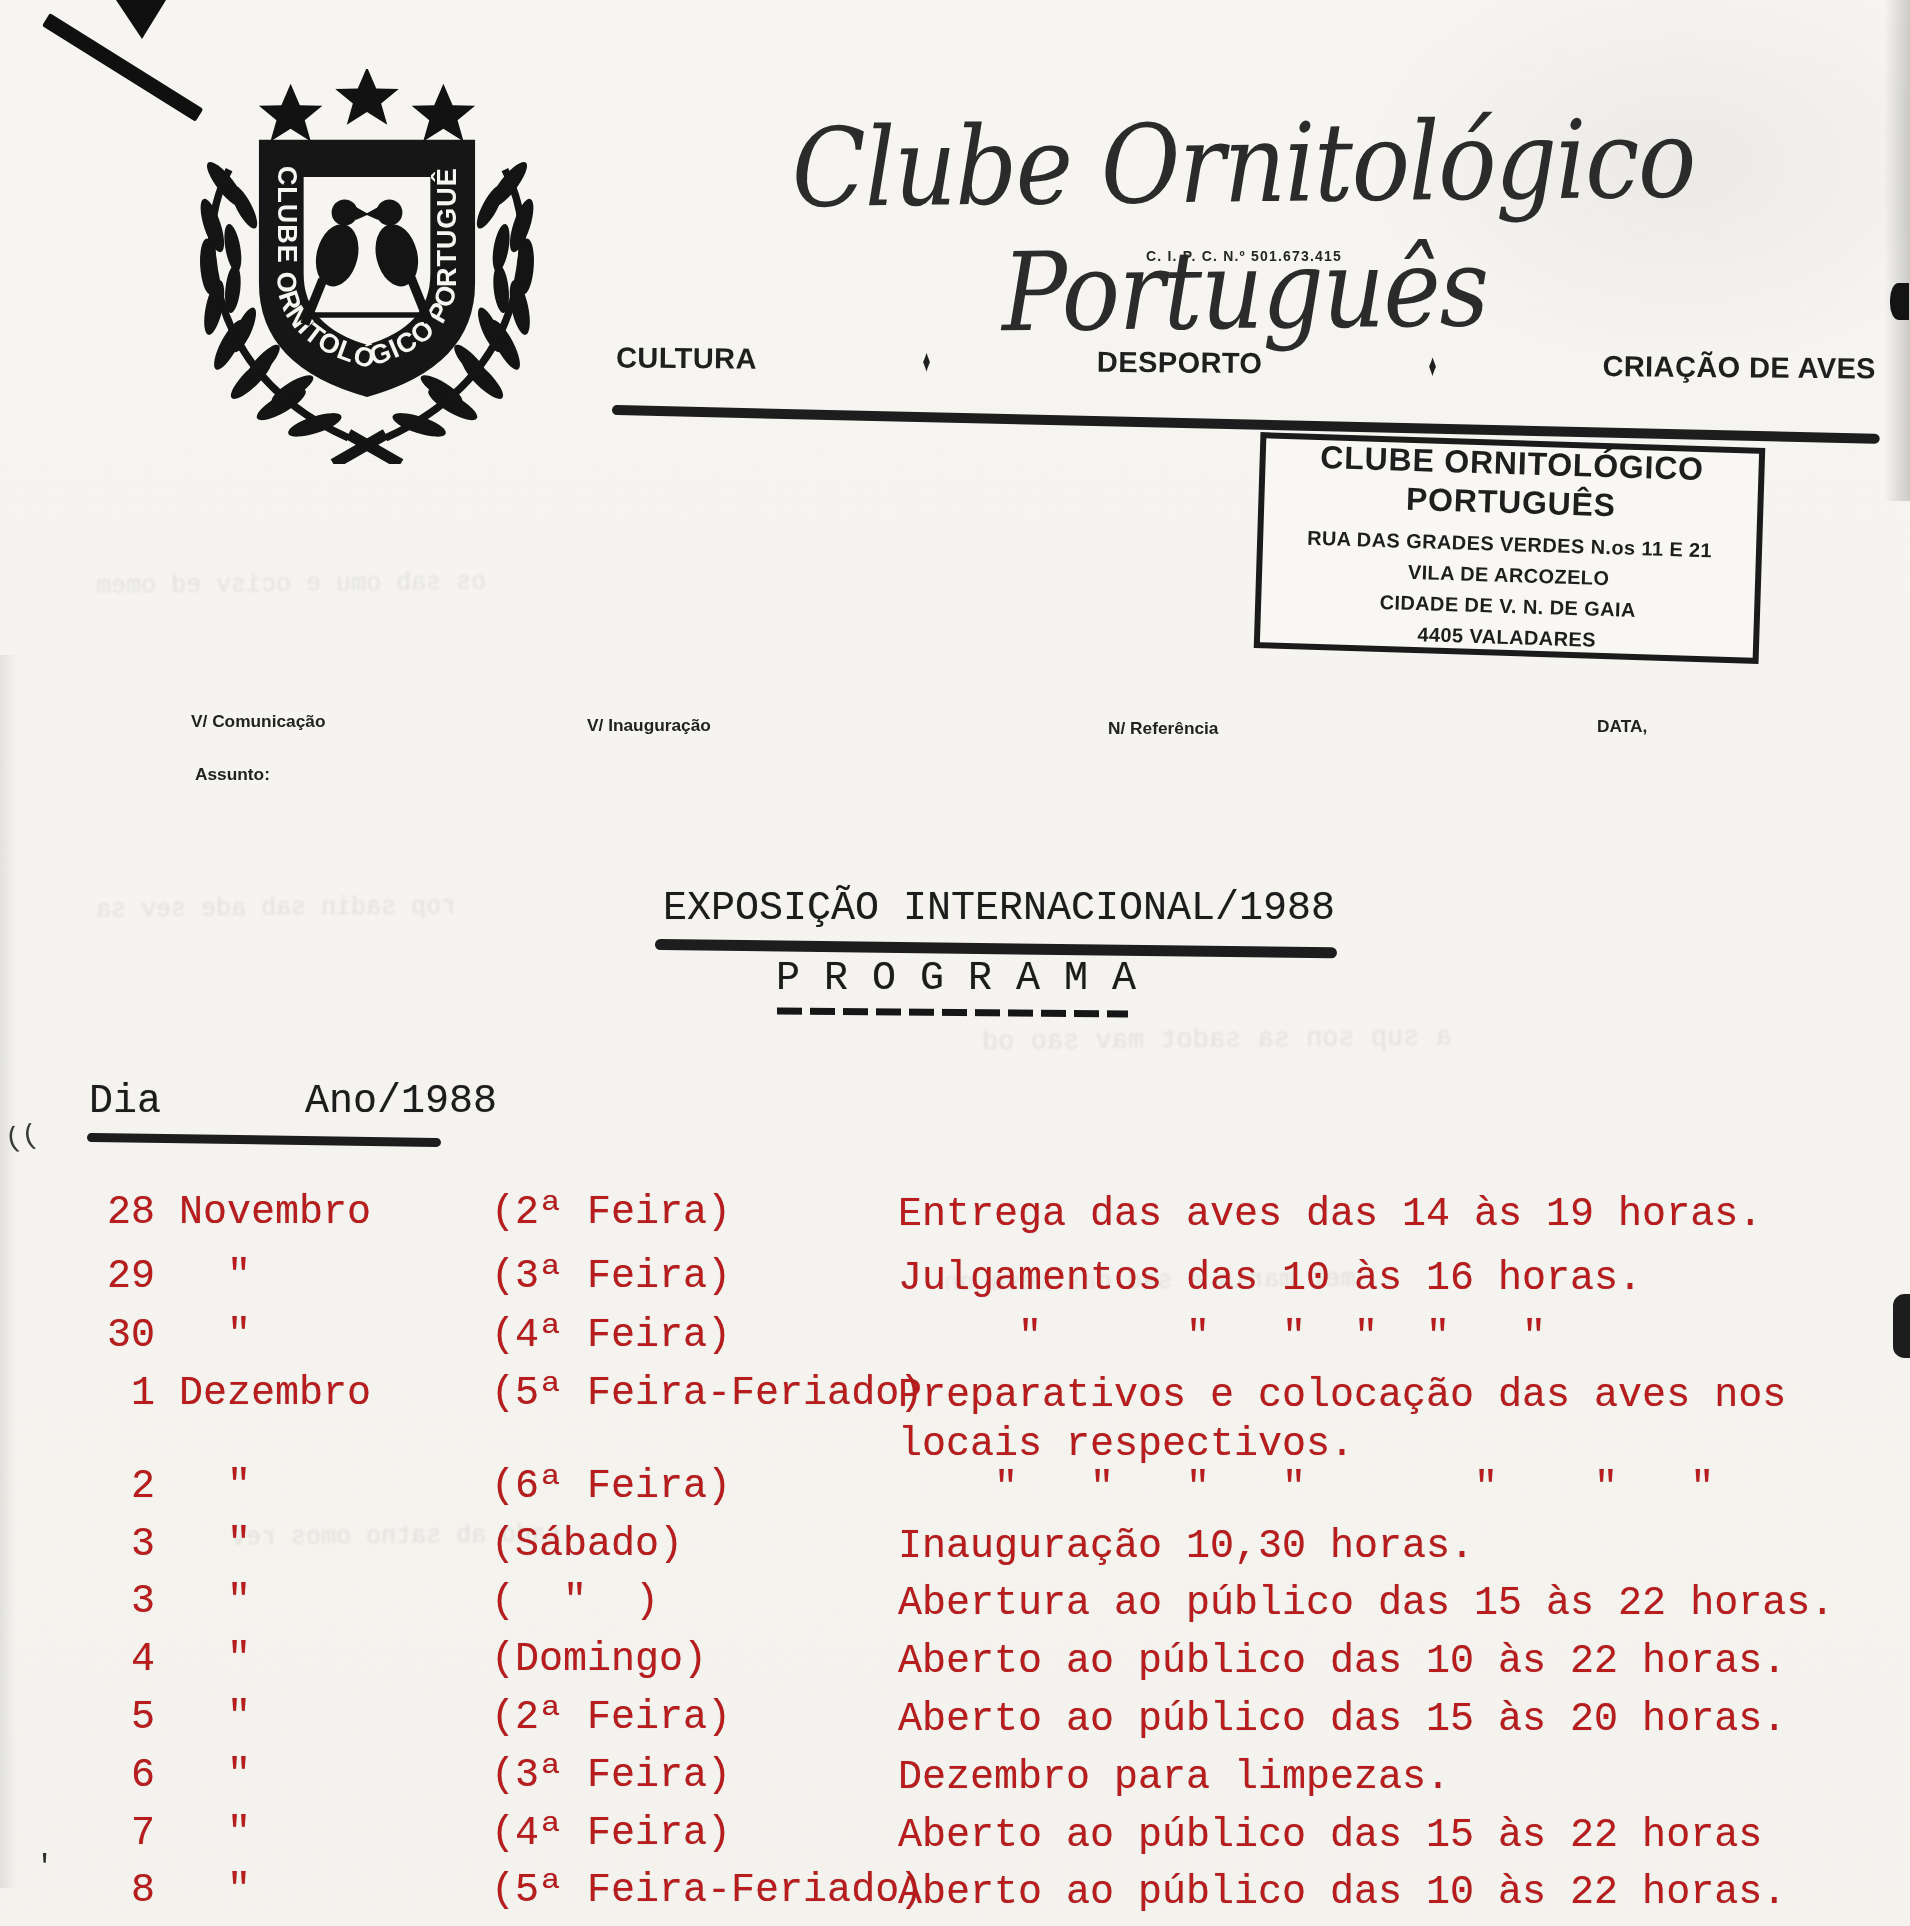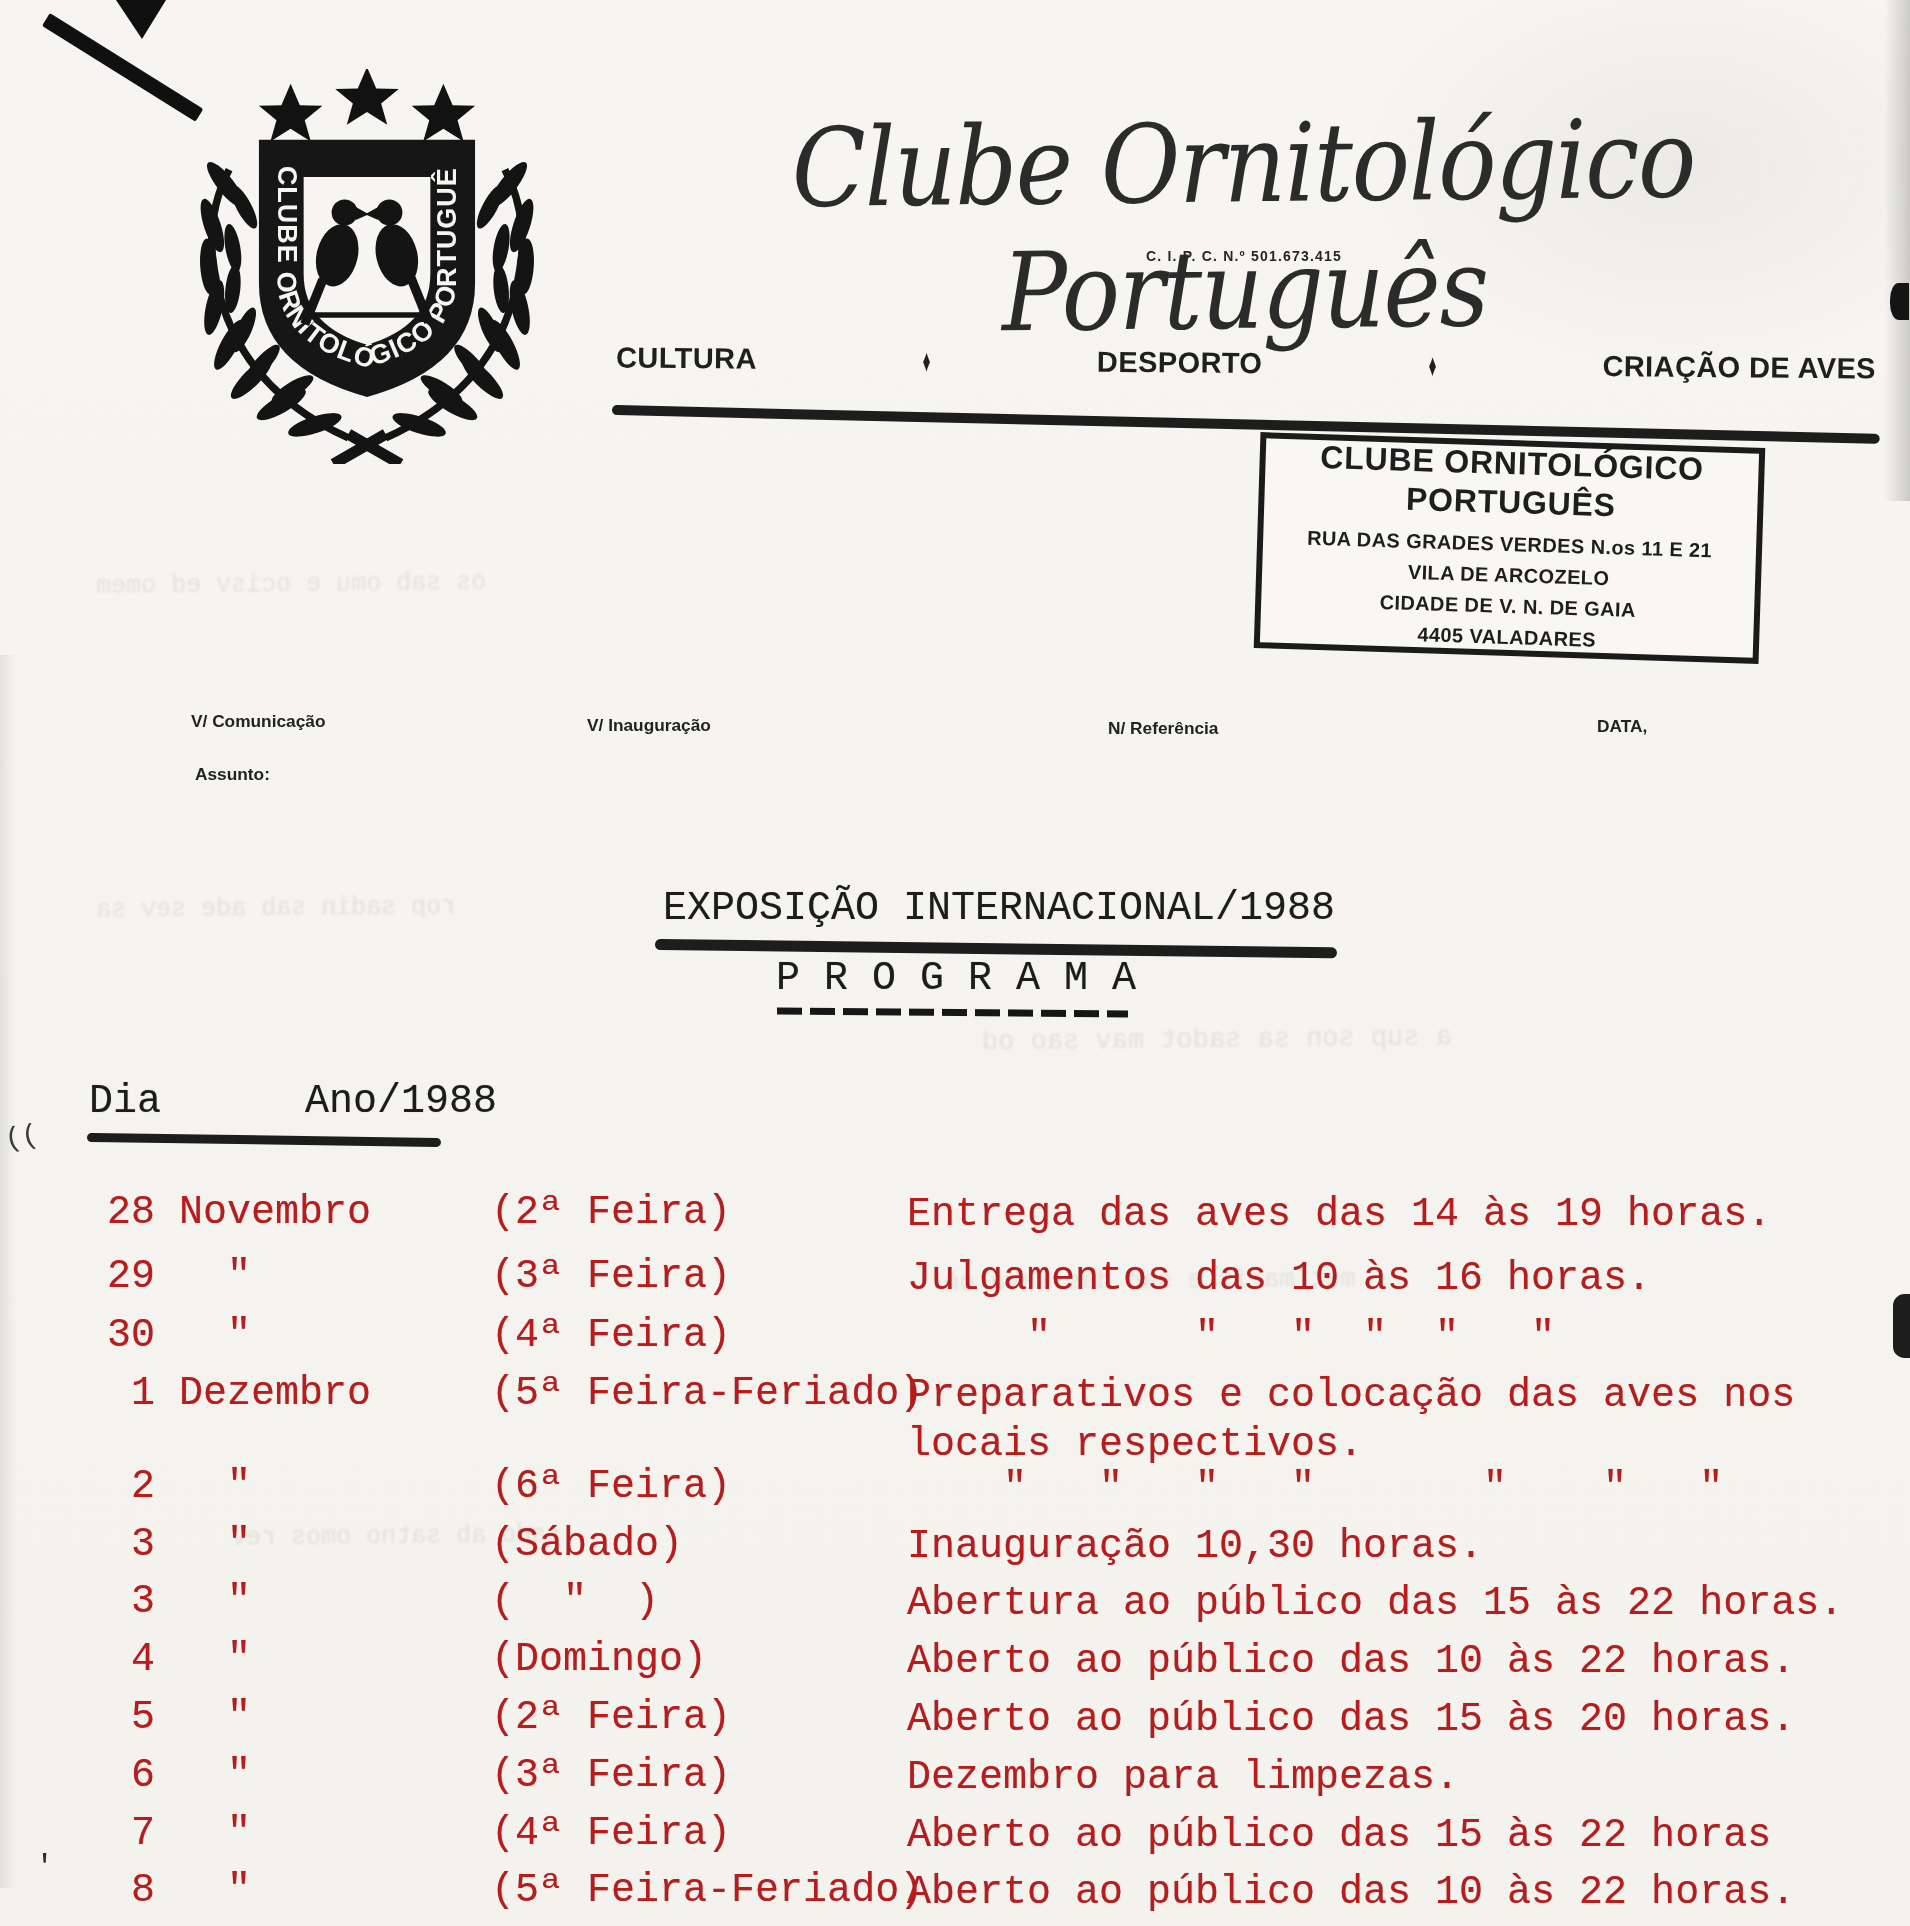--- a/index.html
+++ b/index.html
@@ -58,21 +58,21 @@
   .stamp .gap{height:10px;}
   
   .reflabel{
     font-family:"Liberation Sans","DejaVu Sans",sans-serif;
     font-weight:bold;font-size:17.3px;color:#222;
   }
   
   .rows{left:0;top:0;}
   .trow{position:absolute;left:83px;height:58px;}
   .tleft{position:absolute;left:0;top:0;}
-  .tdesc{position:absolute;left:815px;top:0;line-height:49px;margin-left:9px;}
+  .tdesc{position:absolute;left:815px;top:0;line-height:49px;}
   .tleft,.tdesc{
     font-family:"Liberation Mono","DejaVu Sans Mono",monospace;
     font-size:40px;color:#b91c1c;white-space:pre;
     text-shadow:0 0 0.8px rgba(25,25,25,.38);
   }
   
   .bleed{
     position:absolute;font-family:"Liberation Mono","DejaVu Sans Mono",monospace;
     color:rgba(55,55,55,.10);filter:blur(1.2px);white-space:pre;
     transform:scaleX(-1) rotate(.6deg);

